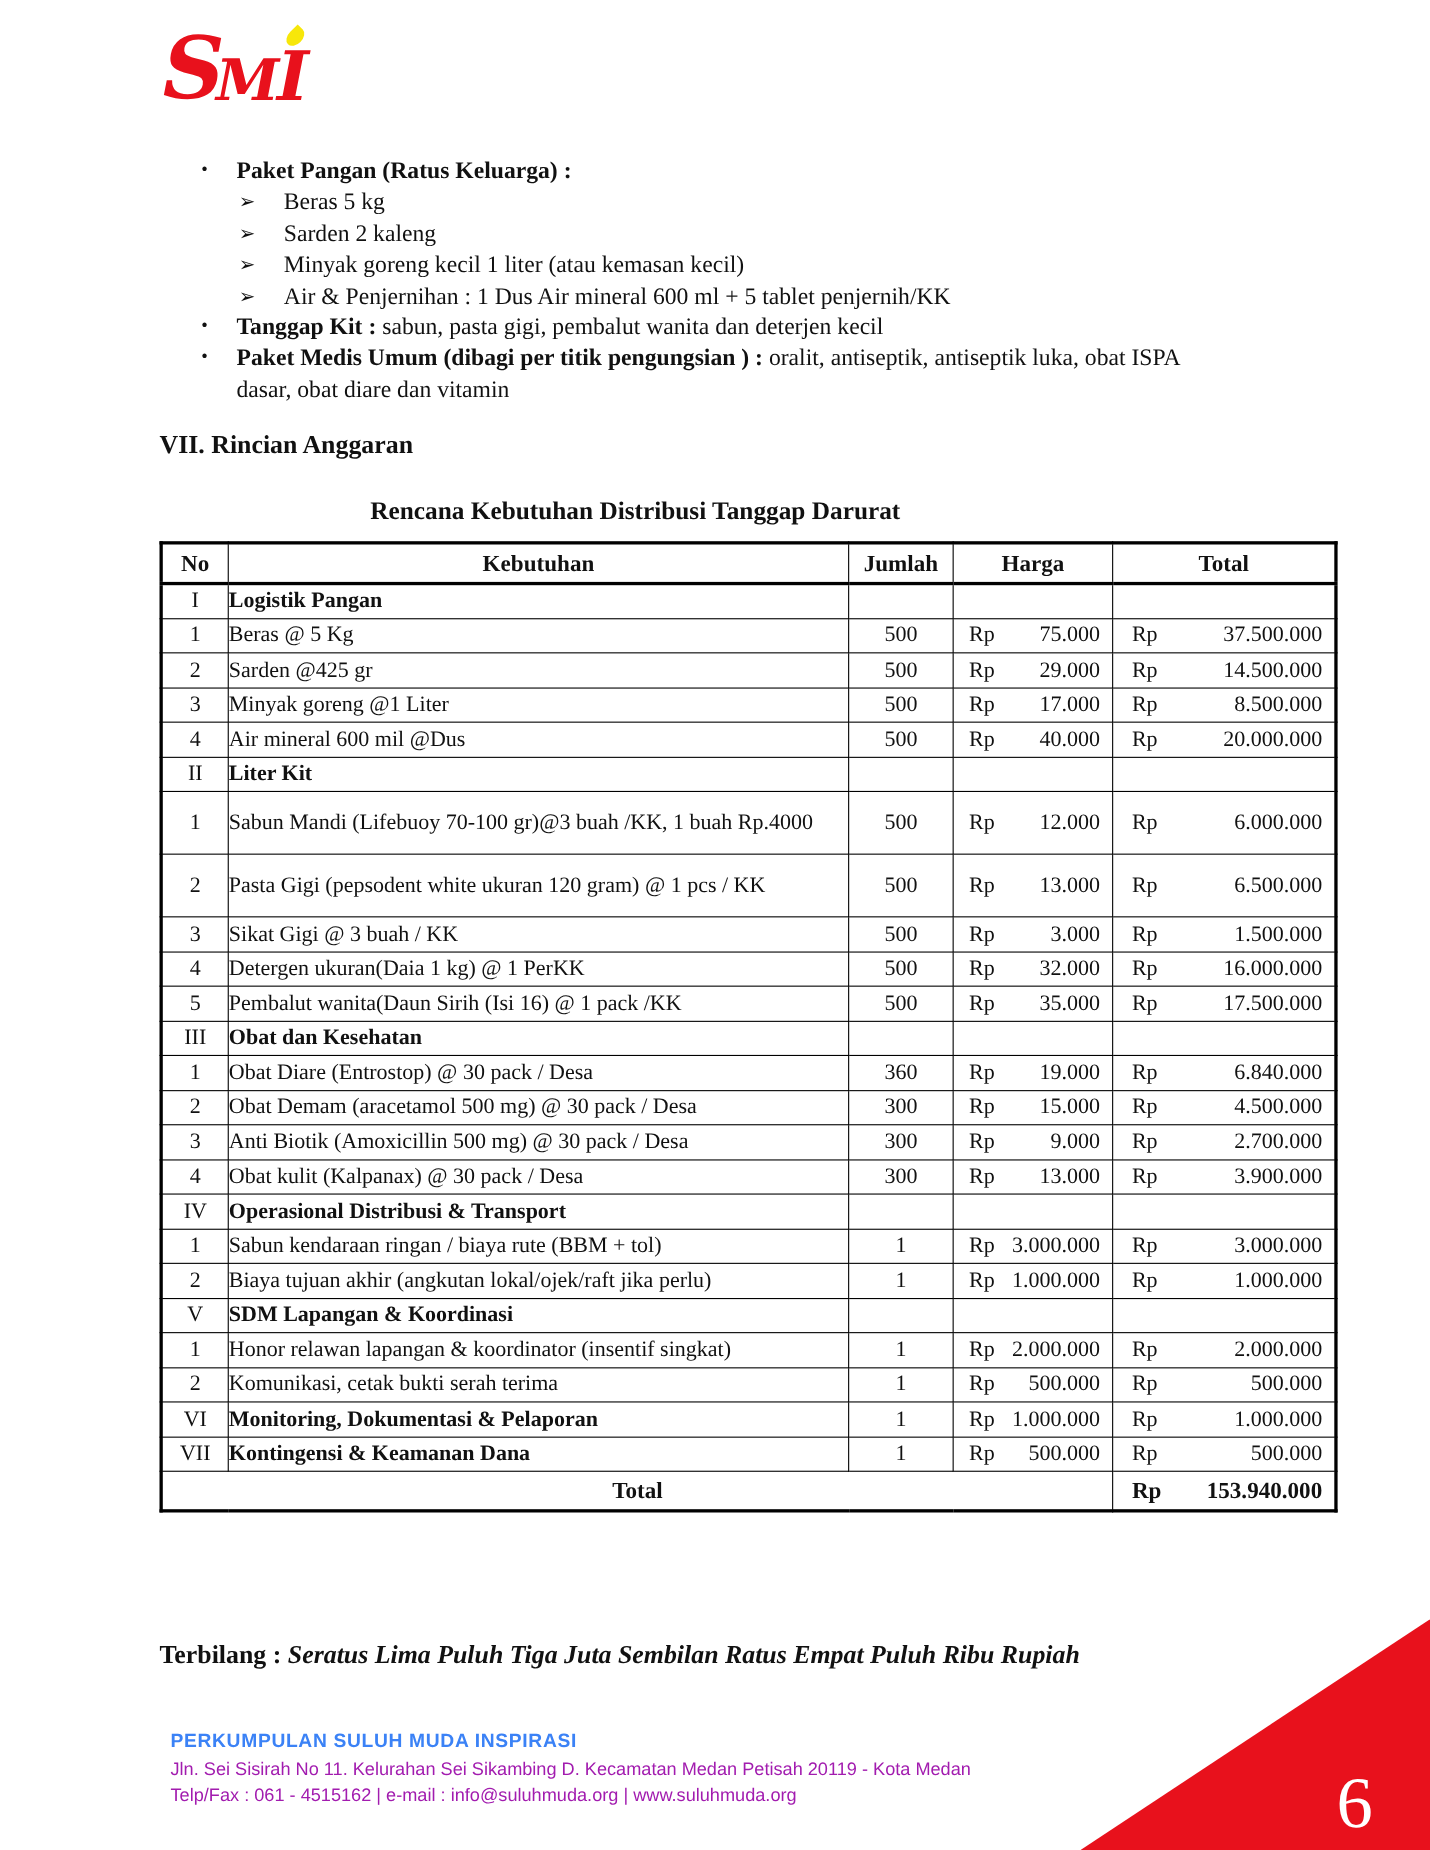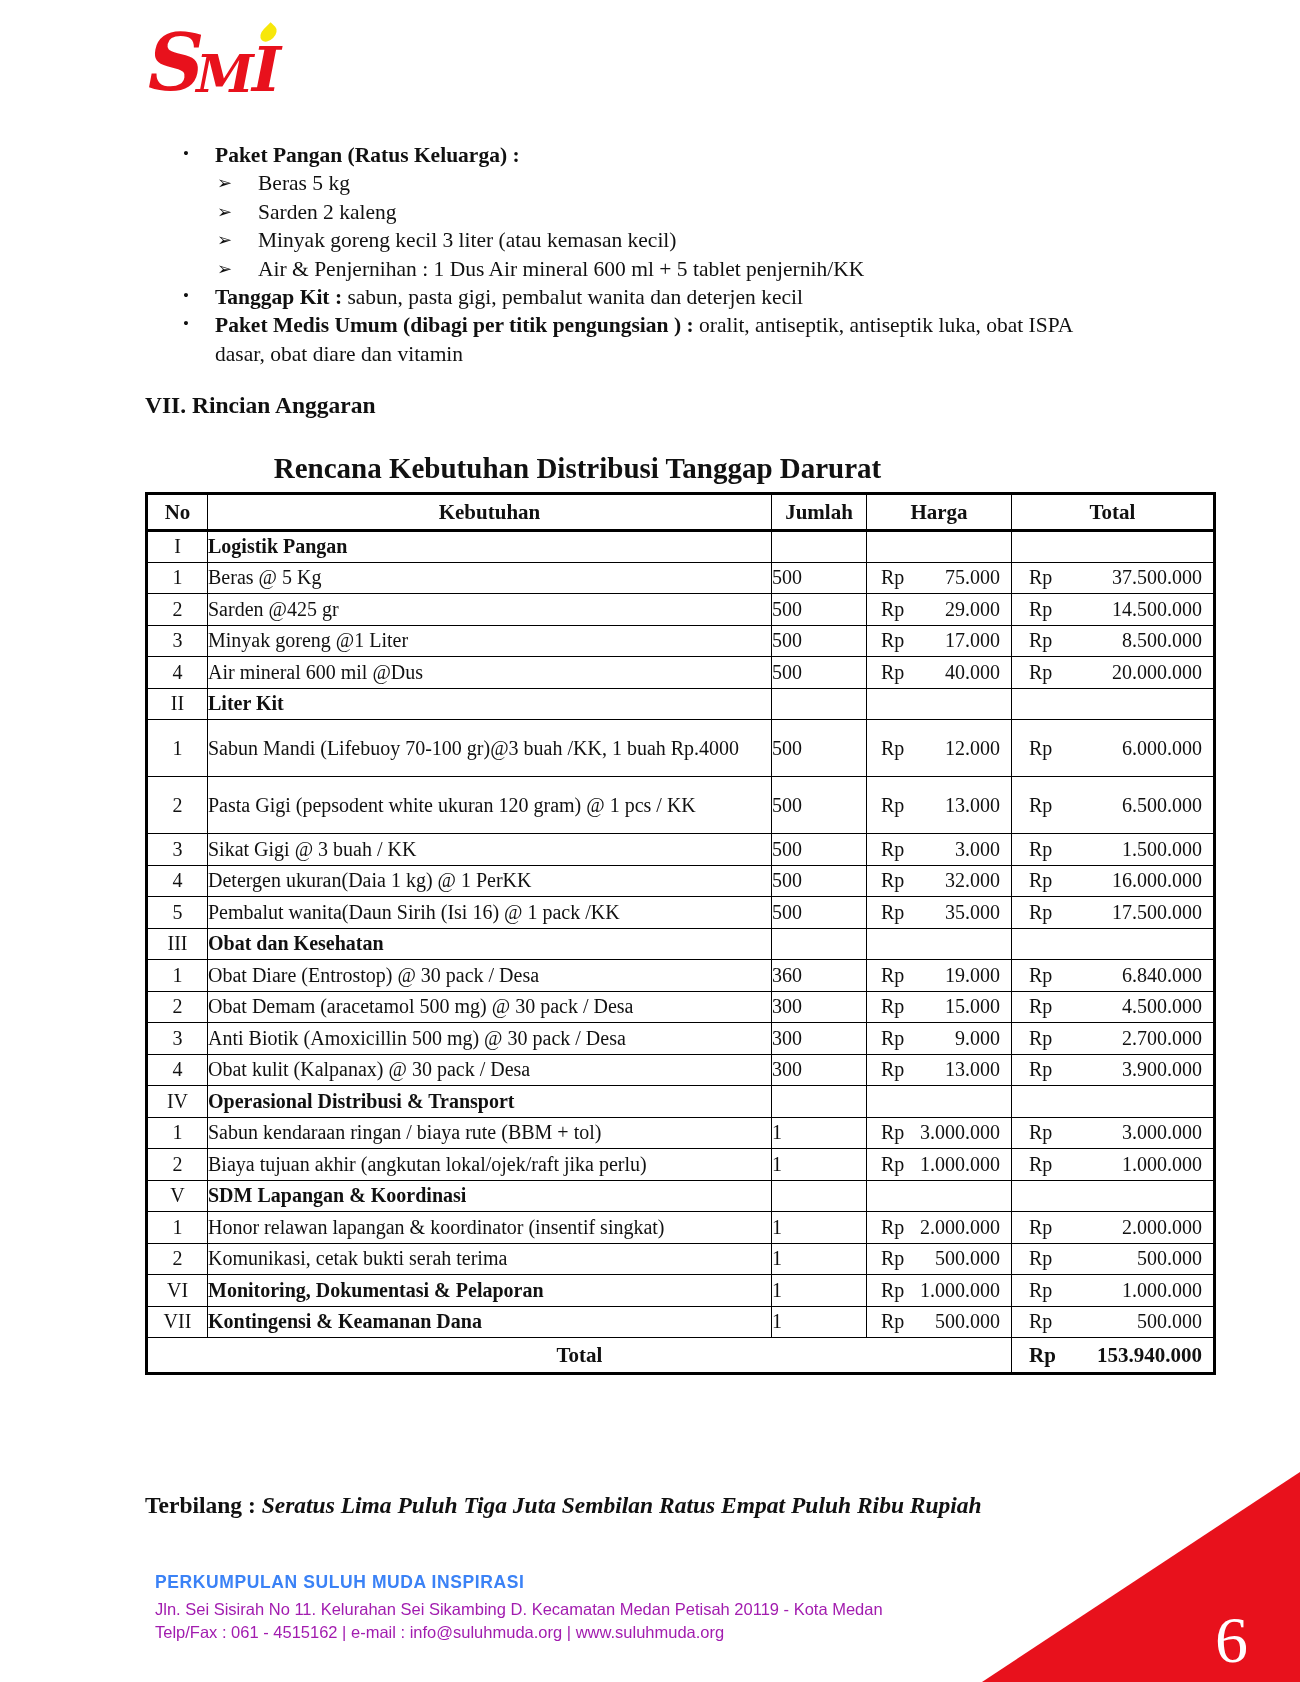--- a/index.html
+++ b/index.html
@@ -21,35 +21,35 @@
   .b-row{position:relative;}
   .b-bullet{padding-left:70px;}
   .b-bullet > .marker{position:absolute;left:38px;top:-1px;font-size:17px;}
   .b-sub{padding-left:113px;}
   .b-sub > .marker{position:absolute;left:72px;top:0;font-size:18px;}
   .seg-b{font-weight:bold;}
 
   
   .section-heading{position:absolute;left:145px;top:392px;font-size:23.5px;font-weight:bold;}
   .table-title{position:absolute;left:0;top:452px;width:1155px;text-align:center;
-               font-size:29px;font-weight:bold;}
+               font-size:23px;font-weight:bold;}
 
   
   .budget-table{position:absolute;left:145px;top:492px;width:1068px;border-collapse:collapse;
                 table-layout:fixed;font-size:20px;}
   .budget-table td,.budget-table th{border:1.6px solid #000;padding:0;vertical-align:middle;
                 overflow:hidden;}
   .budget-table{border:3px solid #000;font-family:Liberation Serif, serif;}
   .budget-table th{height:34px;font-size:21px;font-weight:bold;border-bottom:3.2px solid #000;text-align:center;}
   .budget-table tr.r-normal{height:31.5px;}
   .budget-table tr.r-tall{height:57px;}
   .c-no{text-align:center;}
   .c-item{padding:1px 6px 1px 9px;line-height:23px;text-align:left;}
   .c-item.sec{font-weight:bold;}
-  .c-qty{text-align:left;}
+  .c-qty{text-align:center;}
   .money{display:flex;justify-content:space-between;align-items:baseline;padding:0 11px 0 14px;}
   .money.total-col{padding:0 11px 0 17px;}
   tr.total-row{height:36px;}
   tr.total-row .t-label{text-align:center;font-weight:bold;font-size:21px;}
   tr.total-row .money{font-weight:bold;font-size:21px;}
 
   
   .terbilang{position:absolute;left:145px;top:1492px;font-size:23.5px;font-weight:bold;}
   .terbilang .t-value{font-style:italic;}
 
@@ -72,21 +72,21 @@
   <div class="logo">
     <span class="logo-s">S</span>
       <span class="logo-m">M</span>
       <span class="logo-i-wrap"><span class="flame"></span><span class="logo-i">I</span></span>
   </div>
 
   <div class="bullets" id="bullets">
       <div class="b-row b-bullet"><span class="marker">•</span><span class="seg-b">Paket Pangan (Ratus Keluarga) :</span></div>
       <div class="b-row b-sub"><span class="marker">➢</span><span class="seg">Beras 5 kg</span></div>
       <div class="b-row b-sub"><span class="marker">➢</span><span class="seg">Sarden 2 kaleng</span></div>
-      <div class="b-row b-sub"><span class="marker">➢</span><span class="seg">Minyak goreng kecil 3 liter (atau kemasan kecil)</span></div>
+      <div class="b-row b-sub"><span class="marker">➢</span><span class="seg">Minyak goreng kecil 1 liter (atau kemasan kecil)</span></div>
       <div class="b-row b-sub"><span class="marker">➢</span><span class="seg">Air &amp; Penjernihan : 1 Dus Air mineral 600 ml + 5 tablet penjernih/KK</span></div>
       <div class="b-row b-bullet"><span class="marker">•</span><span class="seg-b">Tanggap Kit : </span><span class="seg">sabun, pasta gigi, pembalut wanita dan deterjen kecil</span></div>
       <div class="b-row b-bullet"><span class="marker">•</span><span class="seg-b">Paket Medis Umum (dibagi per titik pengungsian ) : </span><span class="seg">oralit, antiseptik, antiseptik luka, obat ISPA dasar, obat diare dan vitamin</span></div>
     </div>
 
   <div class="section-heading">VII. Rincian Anggaran</div>
 
   <div class="table-title">Rencana Kebutuhan Distribusi Tanggap Darurat</div>
 
   <table class="budget-table" id="budget-table">

